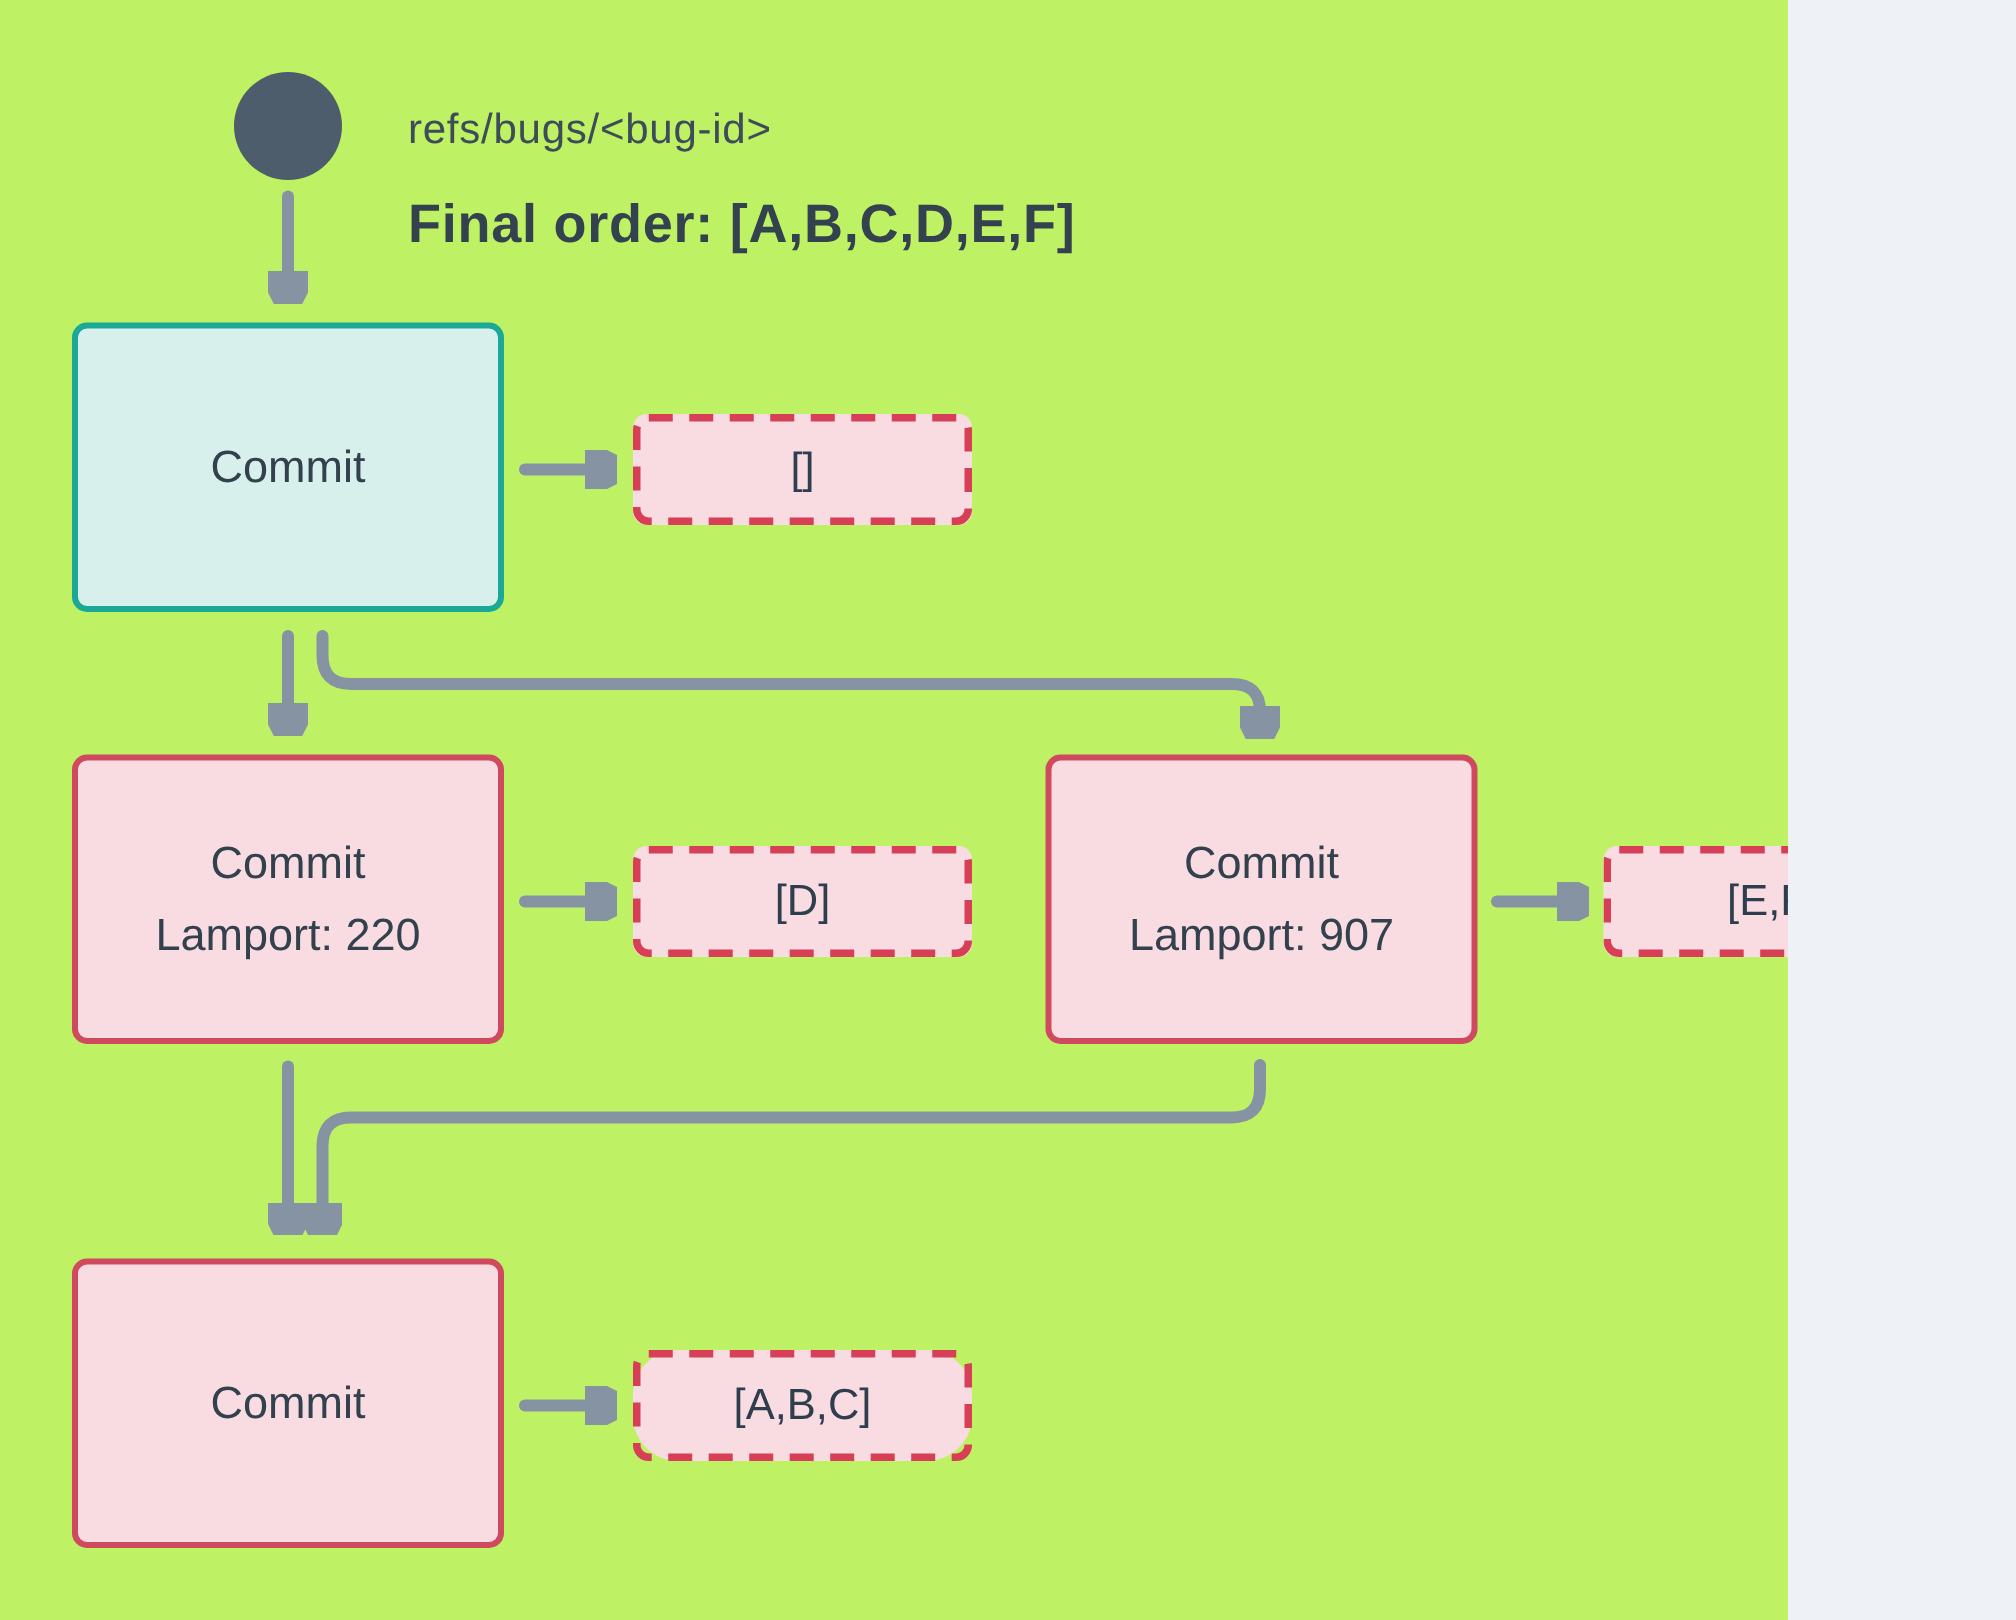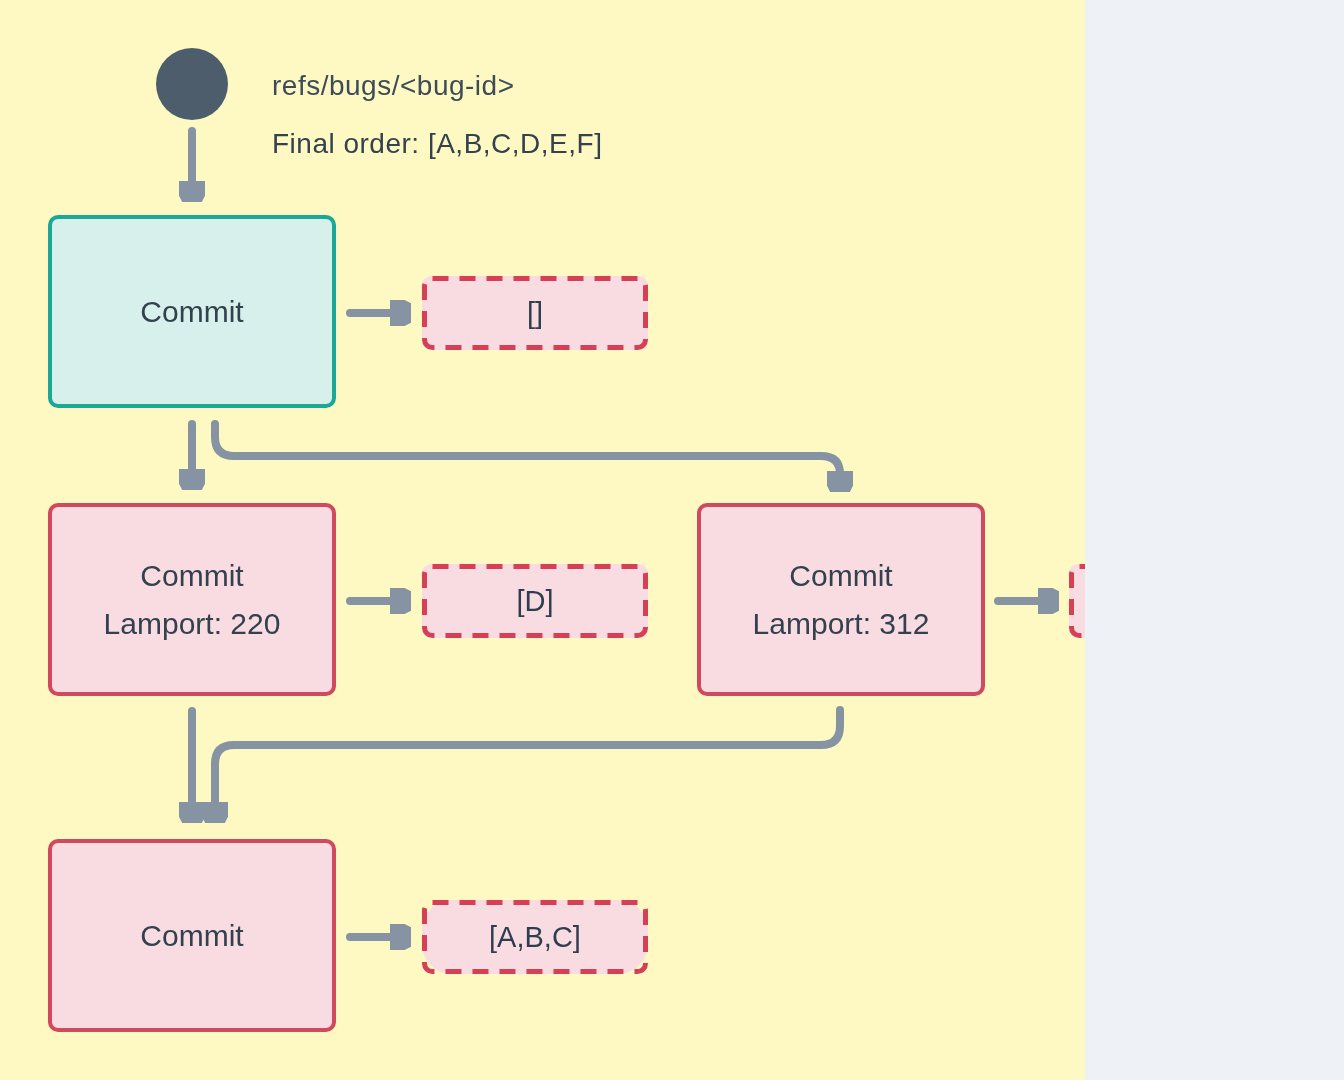--- a/index.html
+++ b/index.html
@@ -2,23 +2,23 @@
 <html><head>
 <meta charset="utf-8">
 <style>
   html, body { margin: 0; padding: 0; }
   body {
     font-family: "Liberation Sans", sans-serif;
     background: #eef1f5;
   }
   .canvas {
     position: relative;
-    width: 1085px;
+    width: 1192px;
     height: 1080px;
-    background: #fef9c3;
+    background: #bef264;
     overflow: hidden;
   }
   .edges {
     position: absolute;
     left: 0; top: 0;
     width: 1344px;
     height: 1080px;
   }
   .edges path {
     fill: none;
@@ -39,22 +39,22 @@
     position: absolute;
     left: 272px; top: 70px;
     font-size: 28px;
     color: #3e4c5a;
     letter-spacing: 0.5px;
     white-space: nowrap;
   }
   .final-order {
     position: absolute;
     left: 272px; top: 128px;
-    font-size: 28px;
-    font-weight: normal;
+    font-size: 36px;
+    font-weight: bold;
     color: #33424e;
     letter-spacing: 0.5px;
     white-space: nowrap;
   }
   .commit {
     position: absolute;
     width: 288px;
     height: 193px;
     box-sizing: border-box;
     border: 4px solid #d04a5f;
@@ -143,21 +143,21 @@
 
   <div class="ops" style="left:422px; top:564px;">
     <svg class="dash" viewBox="0 0 226 74" preserveAspectRatio="none">
       <rect x="2.5" y="2.5" width="221" height="69" rx="8"></rect>
     </svg>
     <span>[D]</span>
   </div>
 
   <div class="commit" style="left:697px; top:503px;">
     <span>Commit</span>
-    <span>Lamport: 312</span>
+    <span>Lamport: 907</span>
   </div>
 
   <div class="ops" style="left:1069px; top:564px;">
     <svg class="dash" viewBox="0 0 226 74" preserveAspectRatio="none">
       <rect x="2.5" y="2.5" width="221" height="69" rx="8"></rect>
     </svg>
     <span>[E,F]</span>
   </div>
 
   <div class="commit" style="left:48px; top:839px;">

